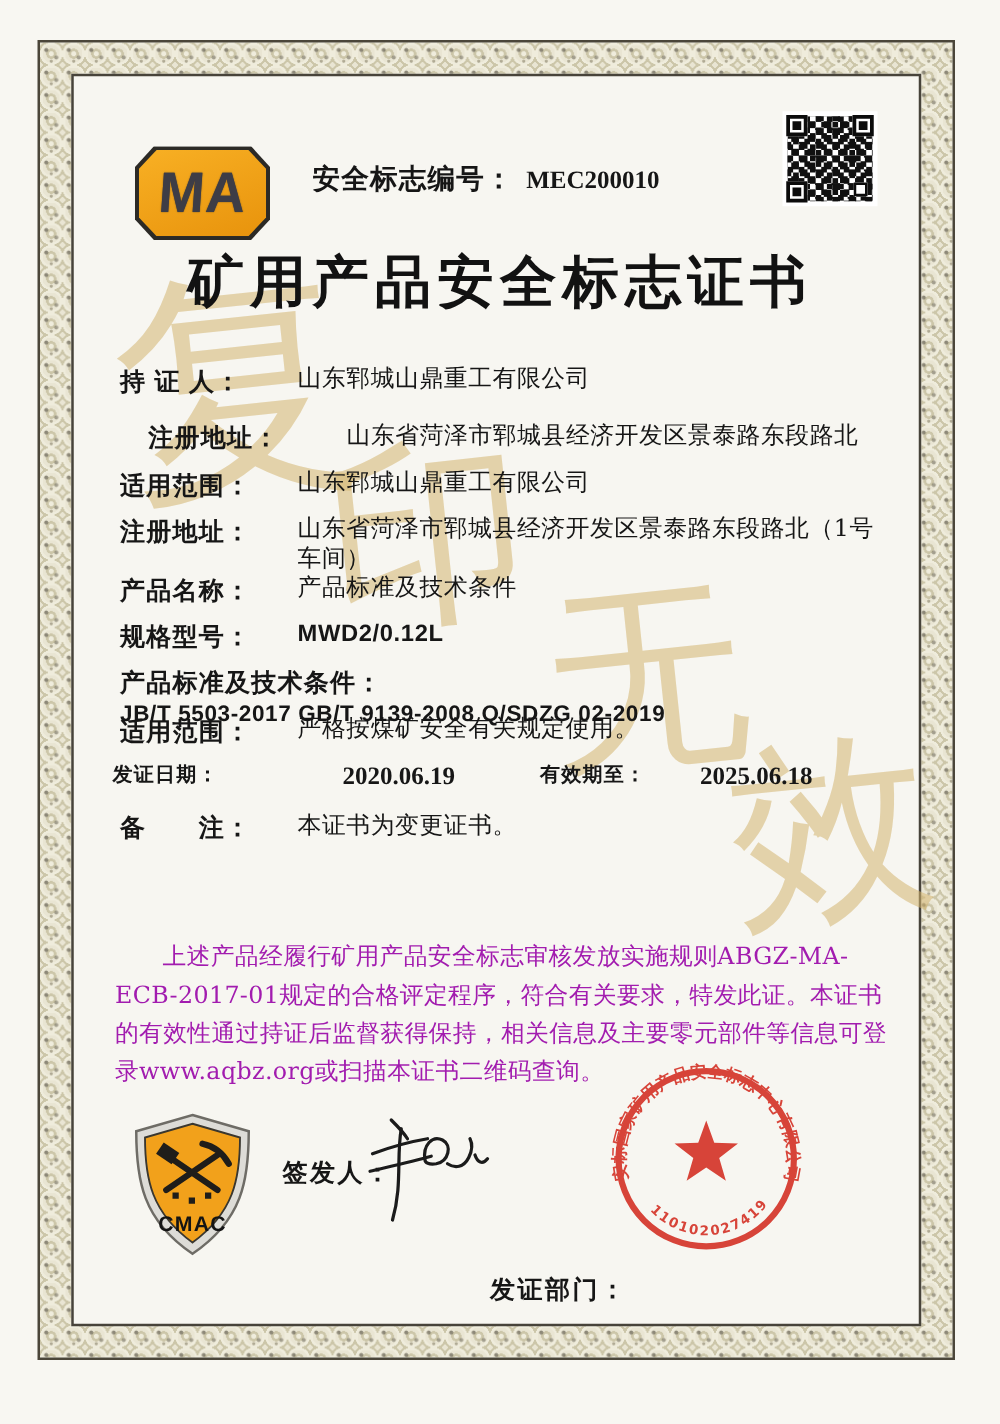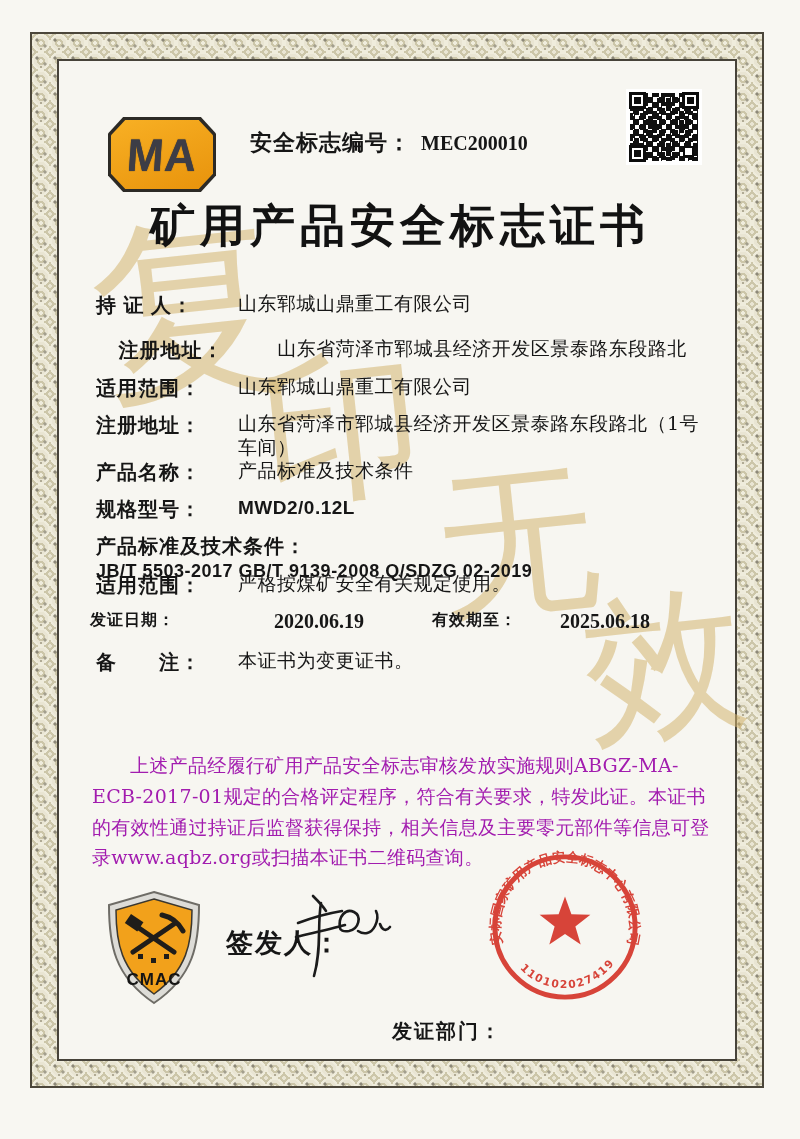--- a/index.html
+++ b/index.html
@@ -98,21 +98,21 @@
   .d1{left:0;} .d2{left:140px;margin-left:44px;} .d3{left:342px;} .d4{left:470px;}
   .remark{top:649px;}
   
   .statement{
     position:absolute;left:92px;top:750px;width:620px;z-index:3;
     font-family:"DejaVu Serif", serif;font-size:19px;line-height:1.62;
     text-indent:2em;letter-spacing:.3px;color:#a21caf;
   }
   
   .cmac{position:absolute;left:102px;top:890px;width:104px;height:116px;z-index:3;}
-  .signer{position:absolute;left:226px;top:925px;font-weight:700;font-size:27px;letter-spacing:2px;z-index:3;font-family:Liberation Serif, serif;}
+  .signer{position:absolute;left:226px;top:925px;font-weight:700;font-size:20px;letter-spacing:2px;z-index:3;font-family:Liberation Serif, serif;}
   .sig{position:absolute;left:286px;top:886px;z-index:4;}
   .dept{position:absolute;left:392px;top:976px;font-weight:700;font-size:20px;letter-spacing:2px;z-index:3;margin-top:42px;}
   .seal{position:absolute;left:486px;top:848px;width:158px;height:158px;z-index:5;opacity:.93;}
 </style>
 </head>
 <body>
 
 <div class="frame">
   <div class="frame-inner"></div>
 </div>

